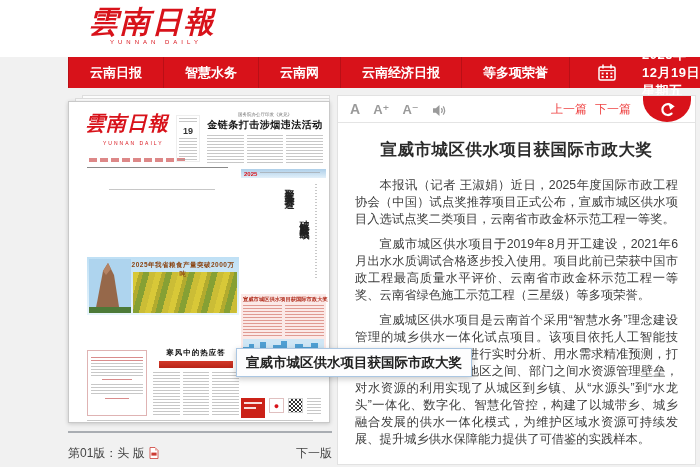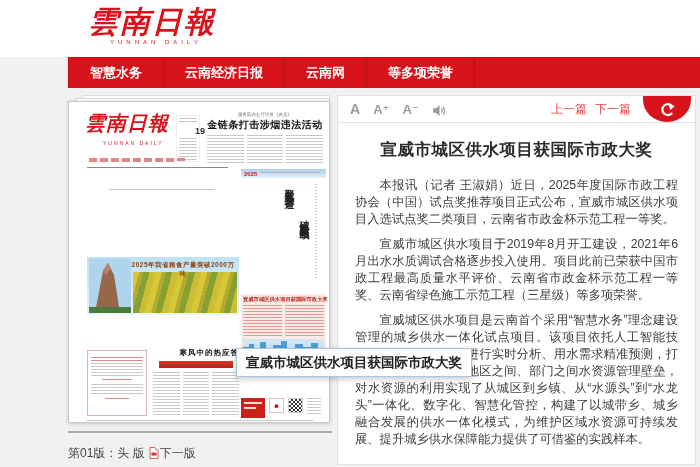--- a/index.html
+++ b/index.html
@@ -33,21 +33,21 @@
            box-shadow:0 1px 4px rgba(0,0,0,.18); cursor:pointer; overflow:hidden; }
   .paper * { position:absolute; }
 
   .np-logo { left:16px; top:8px; font-family:"DejaVu Serif","Liberation Serif",serif; font-style:italic;
              font-weight:bold; font-size:20px; color:#d8121a; letter-spacing:1px; }
   .np-logo-en { left:34px; top:38px; font-size:5px; color:#d8121a; letter-spacing:2px; }
   .np-slogan { left:20px; top:56px; width:96px; height:4px;
                background:repeating-linear-gradient(to right,#d88 0 8px,transparent 8px 11px); }
   .np-datebox { left:107px; top:13px; width:24px; height:47px; border:1px solid #eee; padding:2px 2px; }
   .np-datebox * { position:static; display:block; }
-  .np-day { font-size:9px; font-weight:bold; color:#333; text-align:center; margin:2px 16px; }
+  .np-day { font-size:9px; font-weight:bold; color:#333; text-align:center; margin:2px 4px; }
   .npft { background:repeating-linear-gradient(#9a9a9a 0 1px,transparent 1px 3px); opacity:.55; }
   .npft-red { background:repeating-linear-gradient(#d98c8c 0 1px,transparent 1px 3px); }
   .np-top { left:138px; top:9px; width:116px; height:56px; }
   .np-top * { position:static; }
   .np-kicker { display:block; font-size:5px; color:#666; text-align:center; transform:scale(.9); }
   .np-headline1 { display:block; font-size:10px; font-weight:bold; color:#111; text-align:center;
                   letter-spacing:.5px; margin:1px 0 3px; }
   .cols { display:flex; gap:3px; }
   .cols > div { flex:1; }
   .np-div { left:18px; top:65px; width:141px; height:1px; background:#8a8a8a; }
@@ -69,41 +69,41 @@
   .np-photo-headline { left:42px; top:4px; width:108px; font-size:6.5px; font-weight:bold; color:#8a4412;
                        text-align:center; letter-spacing:.5px; }
   .np-mtn { left:2px; top:2px; width:42px; height:54px; }
   .np-terrace { left:46px; top:15px; width:104px; height:41px;
     background:repeating-linear-gradient(105deg,#d8c838 0 6px,#b2ab2e 6px 10px,#86a034 10px 16px,#cbbd36 16px 22px); }
   .np-caption-cols { left:18px; top:216px; width:152px; height:28px; position:absolute; }
   .np-notice { left:18px; top:248px; width:60px; height:66px; border:1px solid #dfb3b3; padding:4px 3px; }
   .np-notice * { position:static; display:block; margin:2px 0; }
   .np-mid { left:84px; top:246px; width:86px; height:70px; }
   .np-mid * { position:static; }
-  .np-headline2 { display:block; font-size:7.5px; font-weight:bold; color:#111; text-align:right; letter-spacing:1px; }
+  .np-headline2 { display:block; font-size:7.5px; font-weight:bold; color:#111; text-align:center; letter-spacing:1px; }
   .np-redbar { display:block; width:74px; height:7px; margin:3px auto 4px;
                background:linear-gradient(#d23a2a,#b92418); }
   .np-hl { left:172px; top:192px; width:85px; height:62px; background:#fbe9e7; padding:2px 2px; }
   .np-hl * { position:static; display:block; }
   .np-hl-head { font-size:5.3px; font-weight:bold; color:#b23020; text-align:center; white-space:nowrap; }
   .np-hl .cols { display:flex; margin-top:2px; }
   .pinkft { background:repeating-linear-gradient(#e09a92 0 1px,transparent 1px 3px); }
   .np-below-cols { left:172px; top:258px; width:85px; height:34px; position:absolute; }
   .np-qr { left:172px; top:296px; width:85px; height:21px; display:flex; gap:4px; align-items:flex-start; position:absolute; }
   .np-qr * { position:static; }
   .np-qr-red { width:24px; height:20px; background:#cb2218; padding:4px 3px; }
   .np-qr-red i { display:block; height:2px; background:rgba(255,255,255,.85); margin-bottom:3px; }
   .np-qr-logo { width:15px; height:15px; border:1px solid #e0c0c0; background:#fff; color:#d8121a;
                 font-size:9px; line-height:14px; text-align:center; }
   .qr { width:15px; height:15px; border:1px solid #ccc;
         background:repeating-conic-gradient(#333 0 25%,#fff 0 50%) 0 0/4px 4px; }
   .np-bottom-line { left:18px; top:318px; width:226px; height:2px; }
 
   .paper-underline { width:264px; height:2px; background:#a9adb2; margin-top:8px; }
-  .paper-footer { width:264px; display:flex; justify-content:flex-start; align-items:center; margin-top:12px; }
+  .paper-footer { width:264px; display:flex; justify-content:space-between; align-items:center; margin-top:12px; }
   .pf-left { display:flex; align-items:center; gap:4px; font-size:12px; color:#444; }
   .pf-next { font-size:12px; color:#444; cursor:pointer; }
   .pdf { width:11px; height:13px; display:inline-block; }
 
   
   .article-panel { position:absolute; left:337px; top:95px; width:359px; height:370px; background:#fff;
                    border:1px solid #e2e2e2; overflow:hidden; }
   .toolbar { position:relative; height:27px; border-bottom:1px solid #e4e4e4; display:flex; align-items:center;
              padding-left:12px; }
   .fbtn { color:#9a9a9a; cursor:pointer; margin-right:13px; font-weight:bold; }
@@ -132,24 +132,42 @@
 <div class="page">
 
   <div class="site-header">
     <div class="logo">
       <div class="logo-zh">雲南日報</div>
       <div class="logo-en">YUNNAN DAILY</div>
     </div>
   </div>
 
   <div class="nav-bar">
+    <div class="nav-item">云南日报</div>
     <div class="nav-item">智慧水务</div>
+    <div class="nav-item">云南网</div>
     <div class="nav-item">云南经济日报</div>
-    <div class="nav-item">云南网</div>
     <div class="nav-item">等多项荣誉</div>
+    <div class="nav-right">
+      <span class="cal">
+        <svg viewBox="0 0 18 17" width="18" height="17">
+          <rect x="1" y="3" width="16" height="13" rx="1.5" fill="none" stroke="#fff" stroke-width="1.5"></rect>
+          <line x1="5" y1="0.6" x2="5" y2="4.4" stroke="#fff" stroke-width="1.5"></line>
+          <line x1="13" y1="0.6" x2="13" y2="4.4" stroke="#fff" stroke-width="1.5"></line>
+          <line x1="1.8" y1="6.6" x2="16.2" y2="6.6" stroke="#fff" stroke-width="1"></line>
+          <rect x="3.6" y="8.6" width="2" height="1.8" fill="#fff"></rect>
+            <rect x="8" y="8.6" width="2" height="1.8" fill="#fff"></rect>
+            <rect x="12.4" y="8.6" width="2" height="1.8" fill="#fff"></rect>
+          <rect x="3.6" y="12" width="2" height="1.8" fill="#fff"></rect>
+            <rect x="8" y="12" width="2" height="1.8" fill="#fff"></rect>
+            <rect x="12.4" y="12" width="2" height="1.8" fill="#fff"></rect>
+        </svg>
+      </span>
+      <span class="nav-date">2025年12月19日 星期五</span>
+    </div>
   </div>
 
   <div class="paper-col">
     <div class="stack-strip s1"></div>
     <div class="stack-strip s2"></div>
 
     <div class="paper">
       <div class="np-logo">雲南日報</div>
       <div class="np-logo-en">YUNNAN DAILY</div>
       <div class="np-slogan"></div>

